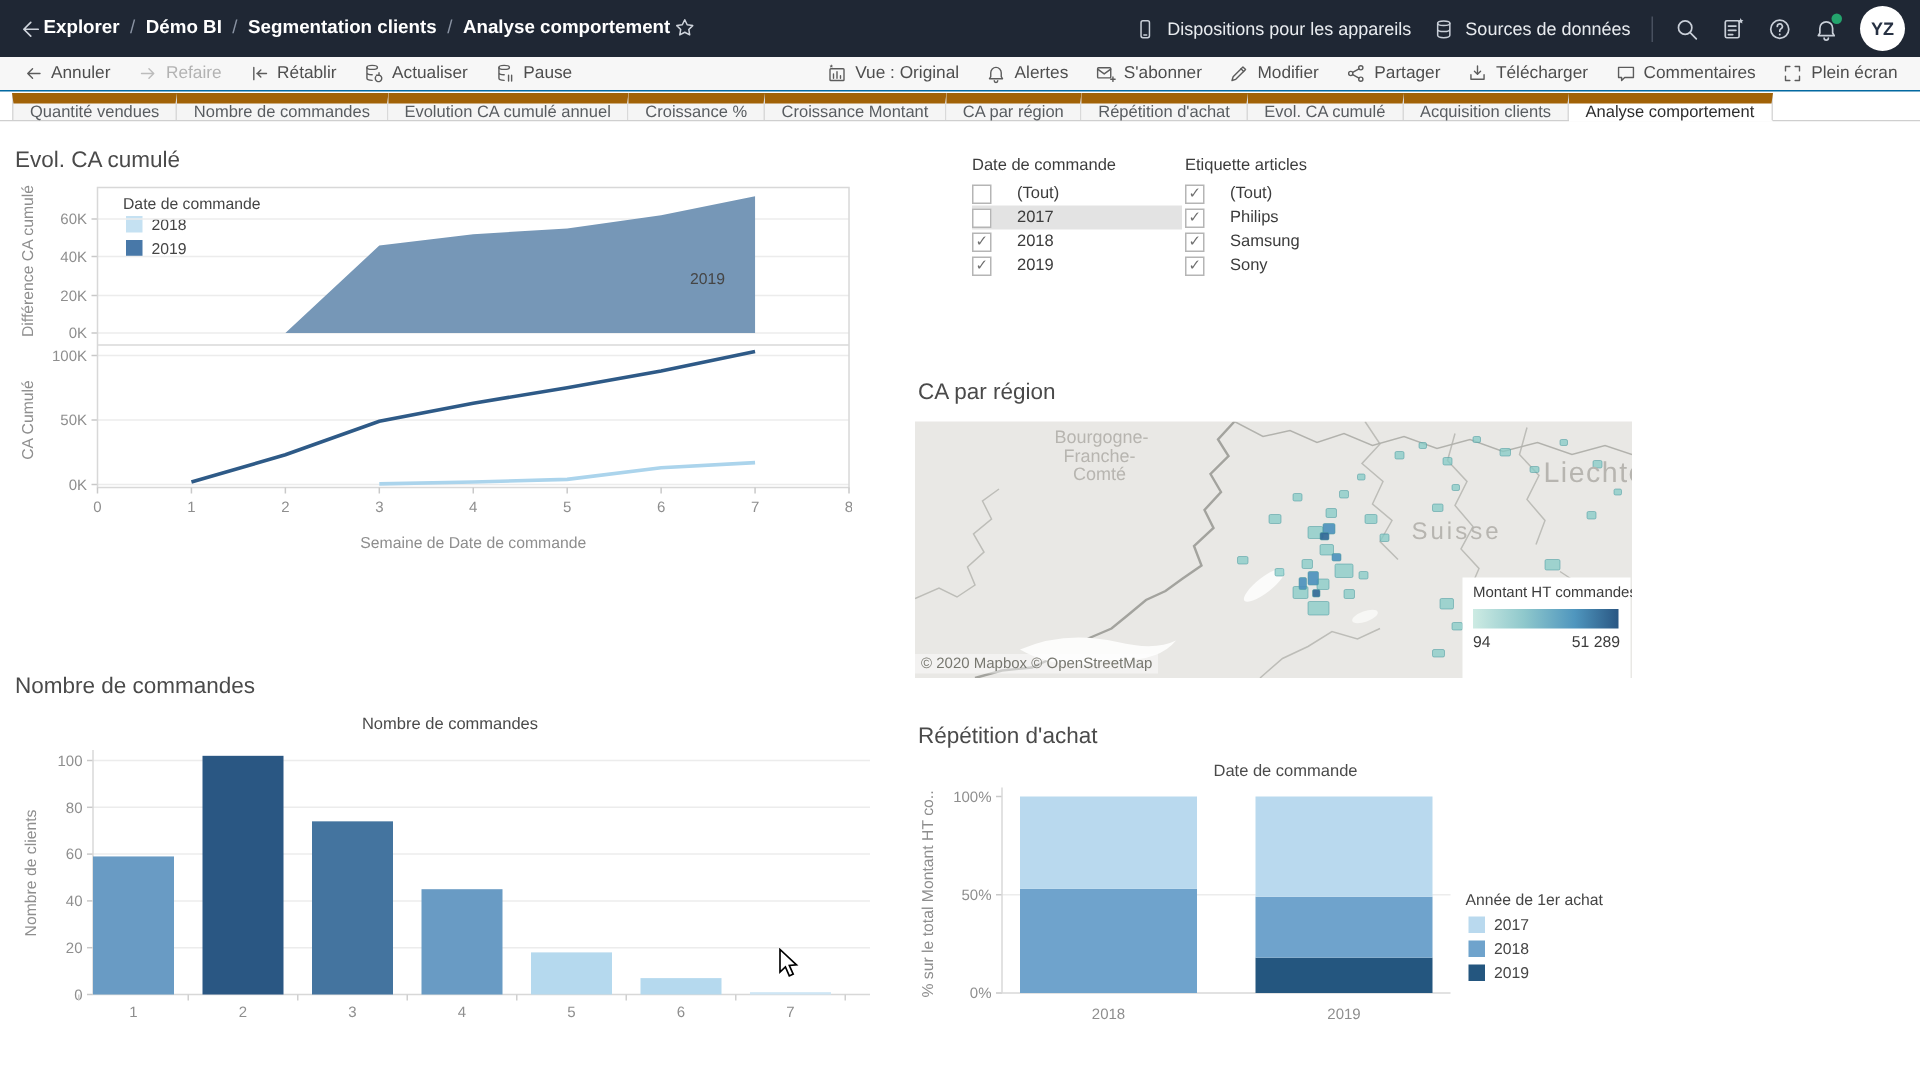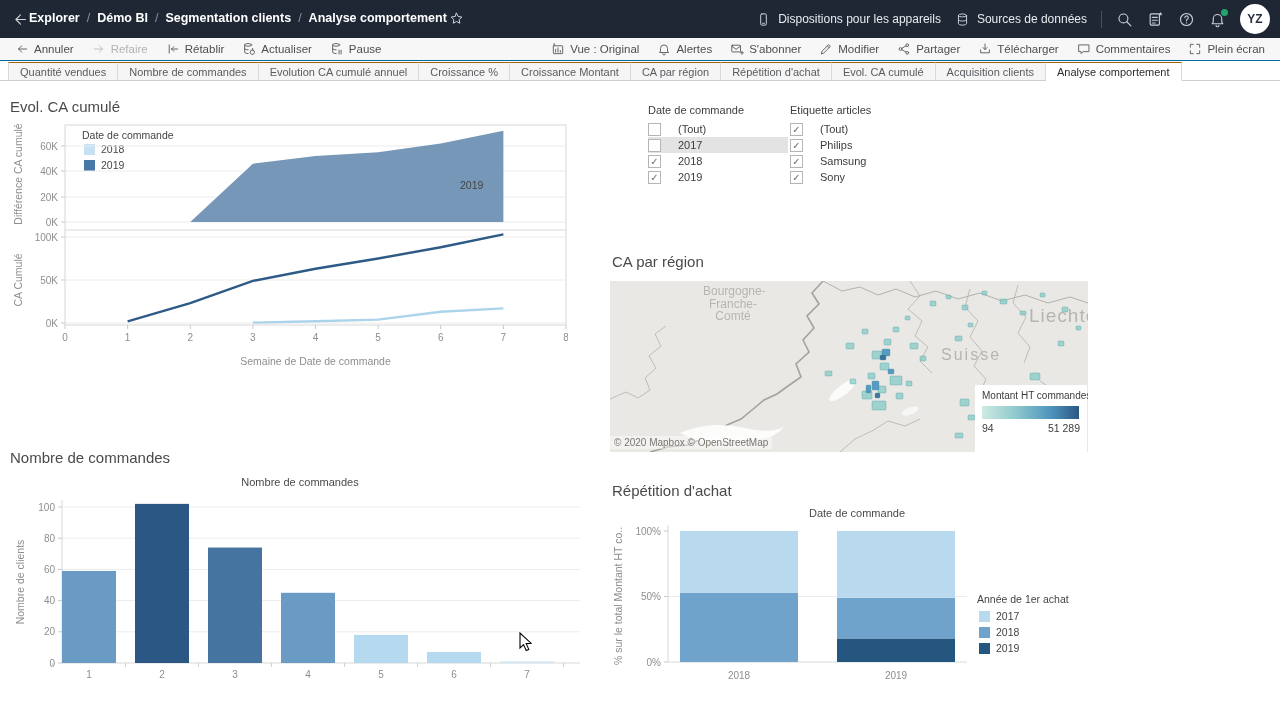--- a/index.html
+++ b/index.html
@@ -24,21 +24,21 @@
   
   .toolbar{position:absolute;left:0;top:38px;width:100%;height:23px;background:#f7f7f7;border-bottom:1px solid #0369a1;display:flex;align-items:center;justify-content:space-between;box-sizing:border-box;padding:0 6px;}
   .tool-group{display:flex;align-items:center;height:100%;}
   .tool-item{display:flex;align-items:center;gap:5px;font-size:11.5px;color:#4e4e4e;padding:0 9px;height:100%;cursor:pointer;white-space:nowrap;}
   .tool-item .ic{color:#5c5c5c;display:flex;}
   .tool-item.disabled{color:#b3b3b3;cursor:default;}
   .tool-item.disabled .ic{color:#bcbcbc;}
 
   
   .tabbar{position:absolute;left:0;top:62px;width:100%;height:19px;background:#fff;border-bottom:1px solid #cfcfcf;display:flex;box-sizing:border-box;padding-left:8px;font-size:11px;color:#585c60;}
-  .tab{display:flex;align-items:center;padding:0 11px;background:#f5f5f5;border-right:1px solid #d9d9d9;border-top:1px solid #a16207;cursor:pointer;white-space:nowrap;}
+  .tab{display:flex;align-items:center;padding:0 11px;background:#f5f5f5;border-right:1px solid #d9d9d9;border-top:7px solid #a16207;cursor:pointer;white-space:nowrap;}
   .tab:first-child{border-left:1px solid #d9d9d9;}
   .tab.active{background:#fff;color:#2d2d2d;margin-bottom:-1px;border-bottom:1px solid #fff;}
 
   
   .content{position:absolute;left:0;top:81px;width:1280px;height:639px;background:#fff;}
   .sec-title{position:absolute;margin:0;font-size:15px;font-weight:normal;color:#4a4a4a;white-space:nowrap;}
   svg text{font-family:"Liberation Sans",sans-serif;}
   .ax{font-size:10px;fill:#8e8e8e;}
   .axt{font-size:10.5px;fill:#8e8e8e;}
   .ct{font-size:11px;fill:#4a4a4a;}

